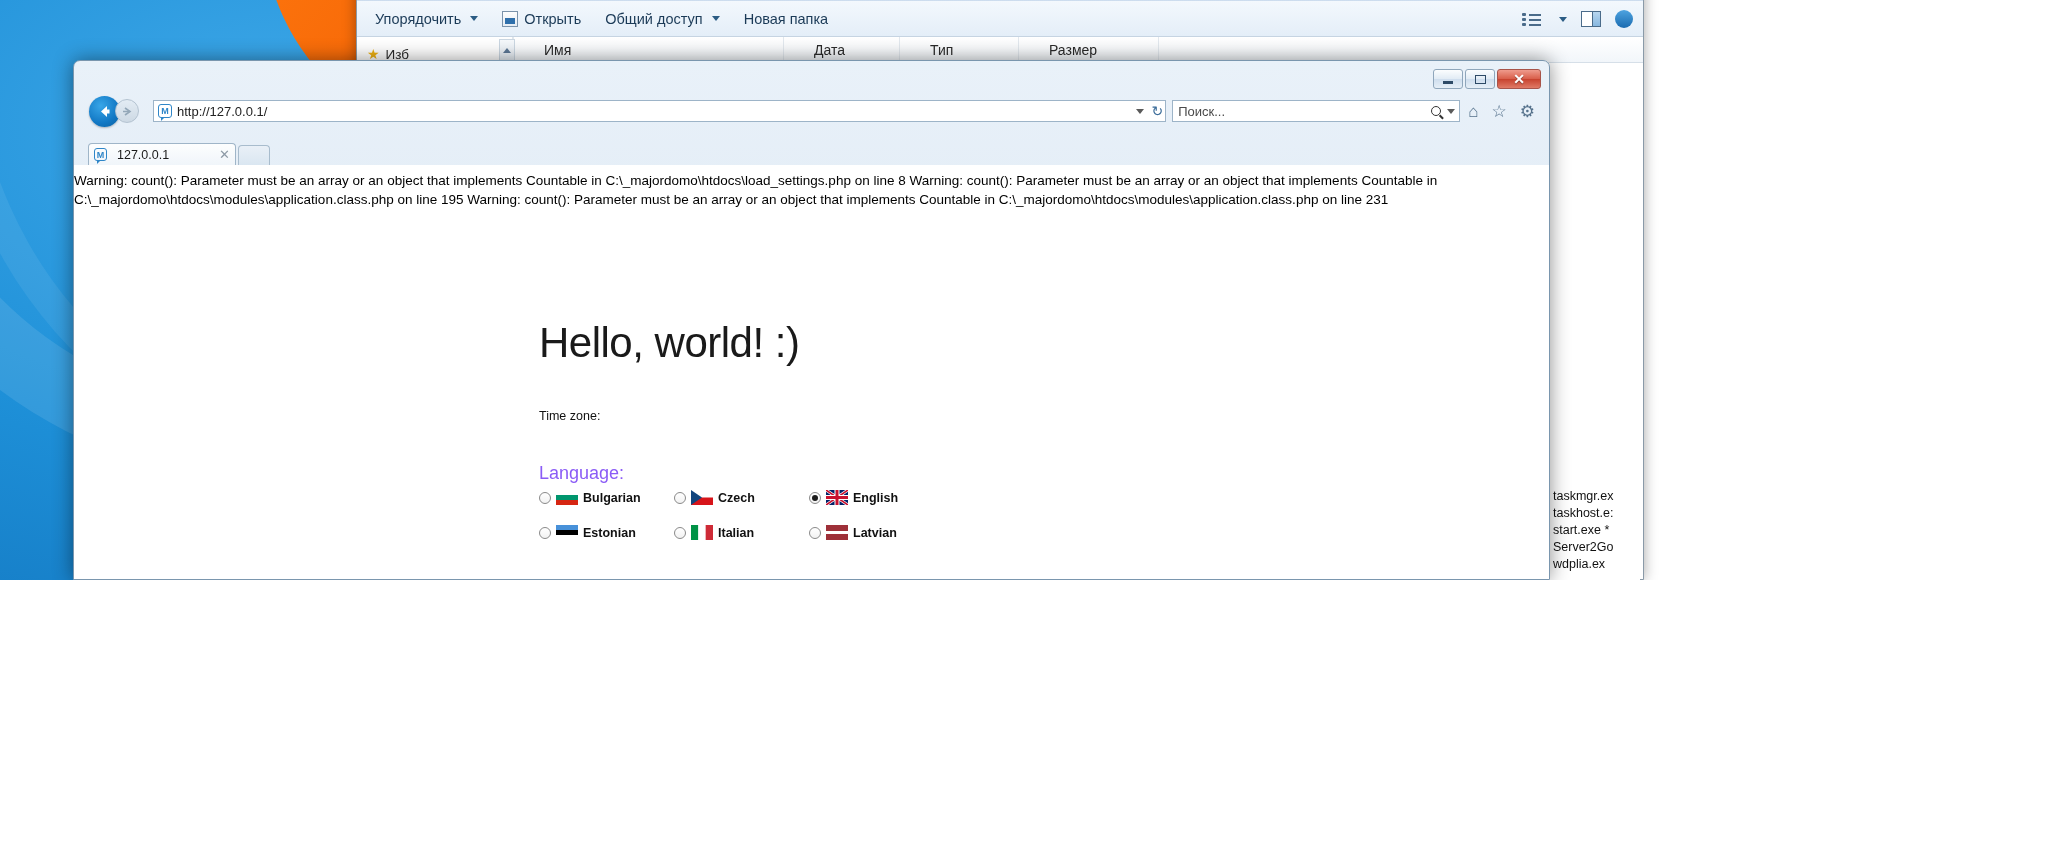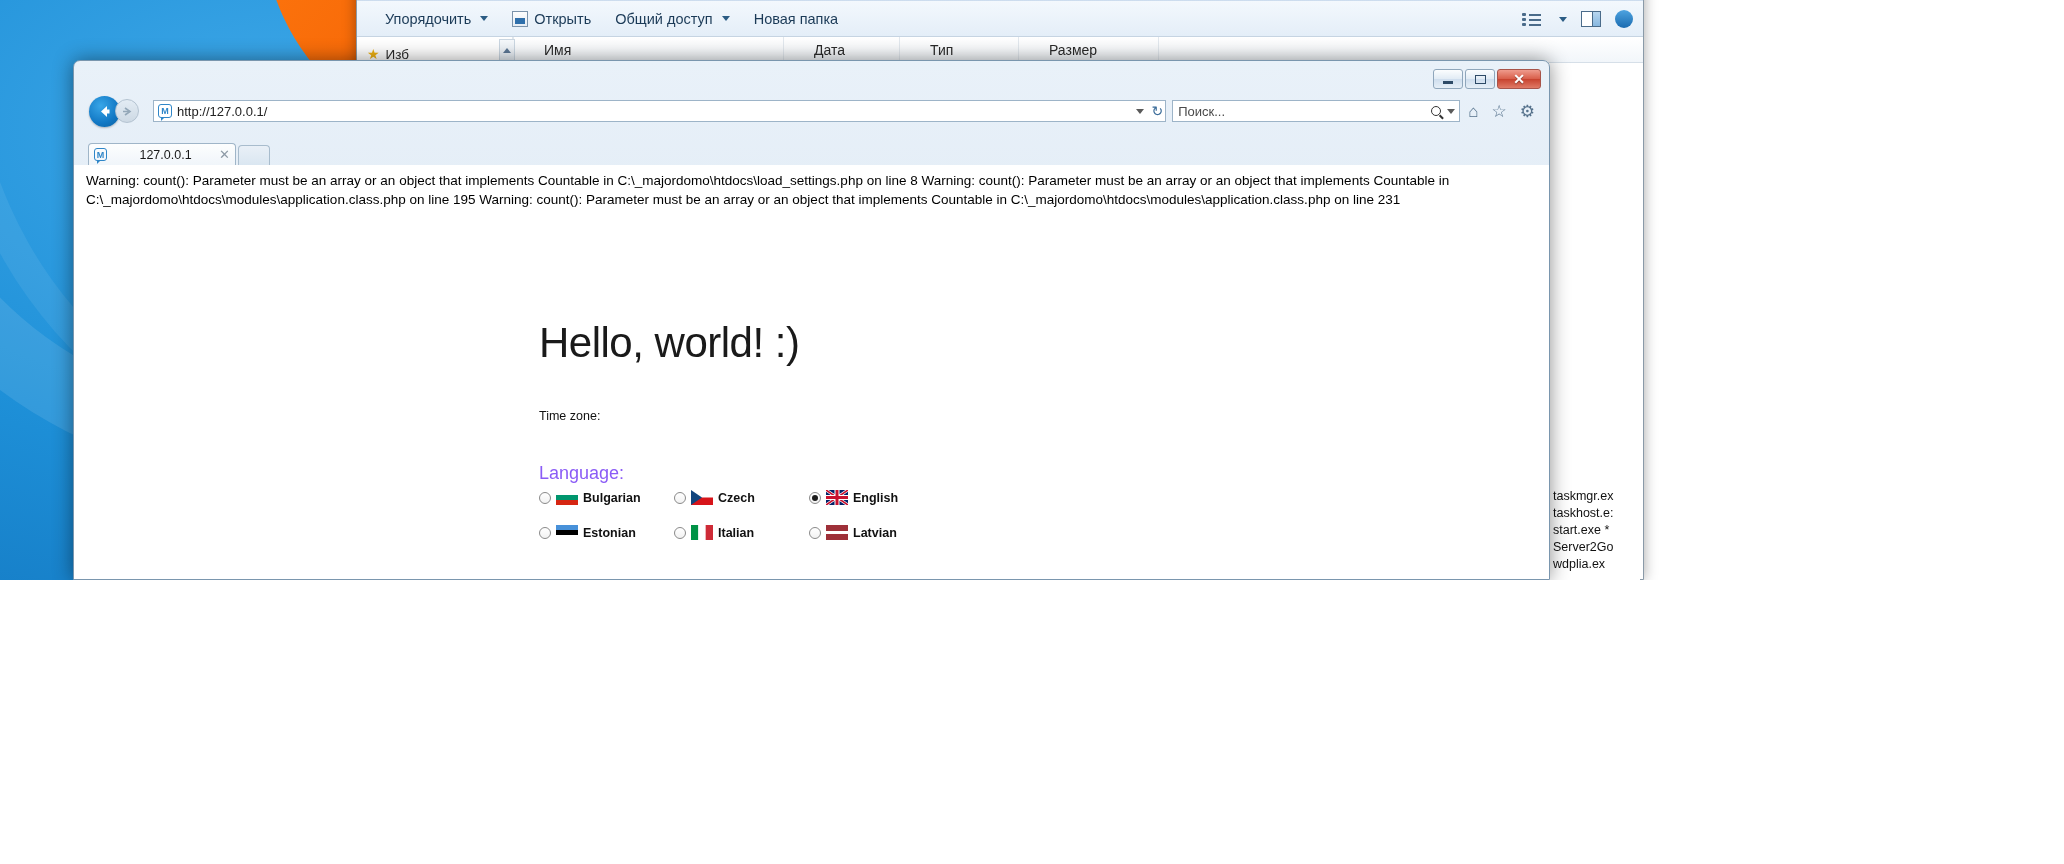--- a/index.html
+++ b/index.html
@@ -51,21 +51,21 @@
   }
   #explorer .exp-titlebar {
     height: 62px;
     background: linear-gradient(180deg, #e8f1fa 0%, #dbe8f5 60%, #ccdcee 100%);
   }
   #explorer .exp-toolbar {
     height: 36px;
     background: linear-gradient(180deg, #f3f8fd 0%, #e4eef8 100%);
     border-bottom: 1px solid #c6d4e2;
     display: flex; align-items: center;
-    padding: 0 16px;
+    padding: 0 6px;
     position: relative;
   }
   #explorer .exp-tb-item {
     font-size: 14.5px; color: #1b3a57;
     padding: 4px 12px;
     display: flex; align-items: center; gap: 6px;
     white-space: nowrap;
   }
   .caret-down {
     width: 0; height: 0;
@@ -280,38 +280,38 @@
   }
   .tab {
     margin-left: 14px;
     width: 148px; height: 22px;
     background: linear-gradient(180deg,#fdfefe,#f0f5fa);
     border: 1px solid #9fb5c8; border-bottom: none;
     border-radius: 4px 4px 0 0;
     display: flex; align-items: center;
     padding: 0 5px; gap: 5px;
   }
-  .tab .tname { font-size: 12.5px; color: #1a1a1a; flex: 1; white-space: nowrap; text-align: center; }
+  .tab .tname { font-size: 12.5px; color: #1a1a1a; flex: 1; white-space: nowrap; }
   .tab .tclose { color: #8d9aa6; font-size: 13px; }
   .tab-new {
     width: 32px; height: 20px;
     background: linear-gradient(180deg,#e9f0f7,#dae6f1);
     border: 1px solid #a8bccd; border-bottom: none;
     border-radius: 4px 4px 0 0;
     margin-left: 2px;
   }
 
   
   .content {
     position: absolute; left: 0; top: 104px; right: 0; bottom: 0;
     background: #ffffff;
     overflow: hidden;
   }
   .warn-block {
-    padding: 6px 4px 0 12px;
+    padding: 6px 4px 0 0;
     font-size: 13.5px; line-height: 19px;
     color: #000; font-family: "Liberation Sans", sans-serif;
   }
   .page-center {
     margin-top: 110px;
     padding-left: 465px;
   }
   .hello {
     font-size: 42px; font-weight: normal; color: #1a1a1a;
     letter-spacing: -0.5px;

